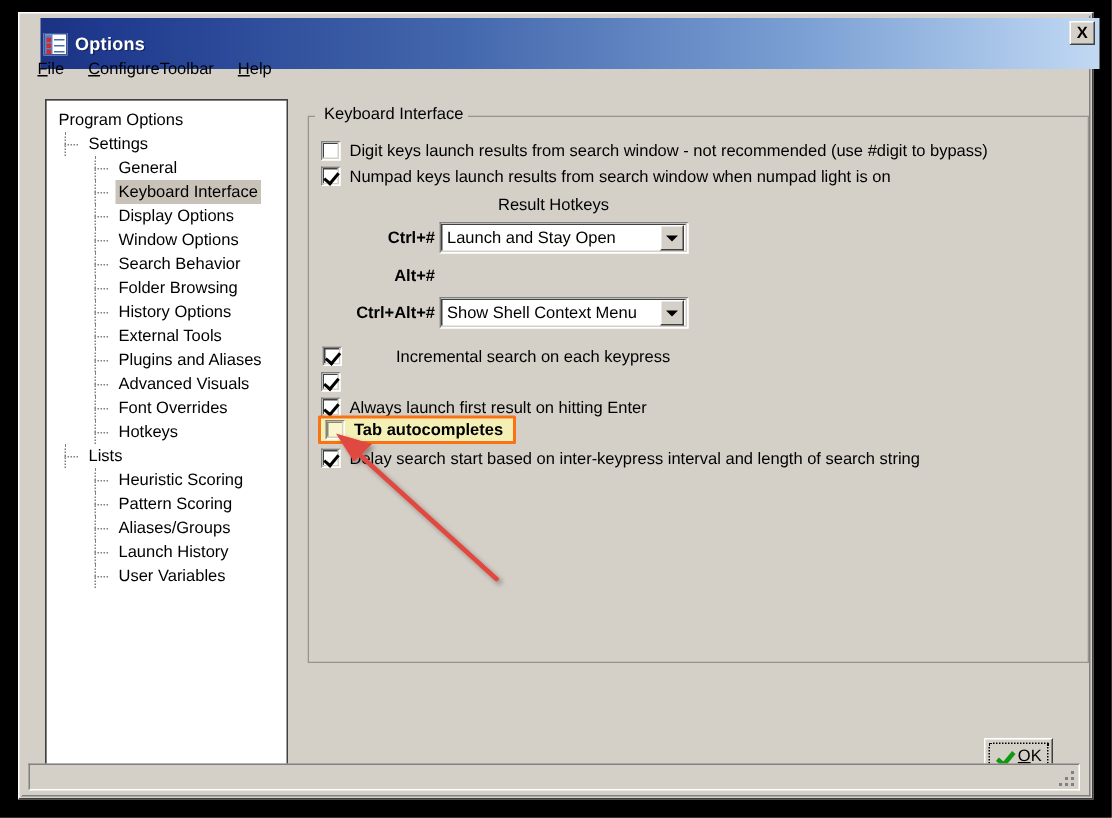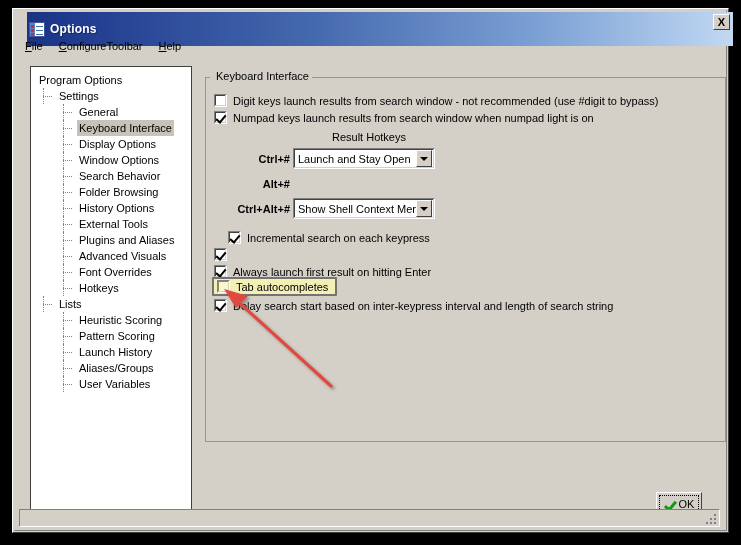--- a/index.html
+++ b/index.html
@@ -220,26 +220,27 @@
   }
   .cb-label {
     margin-left: 6px;
     font-size: 11px;
     color: #000;
   }
 
   
   #row-tab-autocompletes {
     background: #f4efb4;
-    border: 2px solid #737373;
+    border: 2px solid #f97316;
     padding: 1px 7px 1px 3px;
     height: 19px;
     border-radius: 1px;
     box-sizing: border-box;
     left: 199px;
+    font-weight: bold;
   }
   #row-tab-autocompletes .cb-box {
     background: #faf6cd;
     box-shadow: inset -1px -1px 0 #d4d0c8, inset 1px 1px 0 #8a8a6a;
   }
 
   
   #hotkeys-title {
     position: absolute;
     left: 319px; top: 122px;
@@ -252,21 +253,21 @@
     height: 21px;
   }
   .hk-label {
     width: 68px;
     text-align: right;
     font-size: 11px;
     margin-right: 3px;
     font-weight: bold;
   }
   .combo {
-    width: 142px; height: 21px;
+    width: 166px; height: 21px;
     background: #ffffff;
     border-top: 1px solid #808080;
     border-left: 1px solid #808080;
     border-right: 1px solid #ffffff;
     border-bottom: 1px solid #ffffff;
     box-shadow: inset -1px -1px 0 #d4d0c8, inset 1px 1px 0 #404040;
     box-sizing: border-box;
     display: flex;
     align-items: center;
     position: relative;
@@ -411,22 +412,22 @@
         <div class="tree-node lvl2"><div class="elbow" style="left: 28px; top: 8px;"></div><div class="conn" style="left: 28px; top: 0px; height: 16px;"></div><span class="tree-label">Folder Browsing</span></div>
         <div class="tree-node lvl2"><div class="elbow" style="left: 28px; top: 8px;"></div><div class="conn" style="left: 28px; top: 0px; height: 16px;"></div><span class="tree-label">History Options</span></div>
         <div class="tree-node lvl2"><div class="elbow" style="left: 28px; top: 8px;"></div><div class="conn" style="left: 28px; top: 0px; height: 16px;"></div><span class="tree-label">External Tools</span></div>
         <div class="tree-node lvl2"><div class="elbow" style="left: 28px; top: 8px;"></div><div class="conn" style="left: 28px; top: 0px; height: 16px;"></div><span class="tree-label">Plugins and Aliases</span></div>
         <div class="tree-node lvl2"><div class="elbow" style="left: 28px; top: 8px;"></div><div class="conn" style="left: 28px; top: 0px; height: 16px;"></div><span class="tree-label">Advanced Visuals</span></div>
         <div class="tree-node lvl2"><div class="elbow" style="left: 28px; top: 8px;"></div><div class="conn" style="left: 28px; top: 0px; height: 16px;"></div><span class="tree-label">Font Overrides</span></div>
         <div class="tree-node lvl2"><div class="elbow" style="left: 28px; top: 8px;"></div><div class="conn" style="left: 28px; top: 0px; height: 16px;"></div><span class="tree-label">Hotkeys</span></div>
         <div class="tree-node lvl1"><div class="elbow" style="left: 8px; top: 8px;"></div><div class="conn" style="left: 8px; top: 0px; height: 16px;"></div><span class="tree-label">Lists</span></div>
         <div class="tree-node lvl2"><div class="elbow" style="left: 28px; top: 8px;"></div><div class="conn" style="left: 28px; top: 0px; height: 16px;"></div><span class="tree-label">Heuristic Scoring</span></div>
         <div class="tree-node lvl2"><div class="elbow" style="left: 28px; top: 8px;"></div><div class="conn" style="left: 28px; top: 0px; height: 16px;"></div><span class="tree-label">Pattern Scoring</span></div>
+        <div class="tree-node lvl2"><div class="elbow" style="left: 28px; top: 8px;"></div><div class="conn" style="left: 28px; top: 0px; height: 16px;"></div><span class="tree-label">Aliases/Groups</span></div>
         <div class="tree-node lvl2"><div class="elbow" style="left: 28px; top: 8px;"></div><div class="conn" style="left: 28px; top: 0px; height: 16px;"></div><span class="tree-label">Launch History</span></div>
-        <div class="tree-node lvl2"><div class="elbow" style="left: 28px; top: 8px;"></div><div class="conn" style="left: 28px; top: 0px; height: 16px;"></div><span class="tree-label">Aliases/Groups</span></div>
         <div class="tree-node lvl2"><div class="elbow" style="left: 28px; top: 8px;"></div><div class="conn" style="left: 28px; top: 0px; height: 16px;"></div><span class="tree-label">User Variables</span></div>
       </div>
   </div>
 
   <div id="legend-mask"></div>
   <div id="groupbox"></div>
   <div id="group-legend">Keyboard Interface</div>
 
   <div class="cb-row" id="cb-digit" style="left:201px; top:84px;">
     <div class="cb-box"></div>
@@ -452,21 +453,21 @@
   </div>
 
   <div class="hk-row" style="left:209px; top:189px;">
     <div class="hk-label">Ctrl+Alt+#</div>
     <div class="combo">
       <div class="combo-text">Show Shell Context Menu</div>
       <div class="combo-arrow"></div>
     </div>
   </div>
 
-  <div class="cb-row" style="left:215px; top:221px;">
+  <div class="cb-row" style="left:202px; top:221px;gap:30px;">
     <div class="cb-box checked"></div>
     <div class="cb-label">Incremental search on each keypress</div>
   </div>
   <div class="cb-row" style="left:201px; top:238px;">
     <div class="cb-box checked"></div>
   </div>
   <div class="cb-row" style="left:201px; top:255px;">
     <div class="cb-box checked"></div>
     <div class="cb-label">Always launch first result on hitting Enter</div>
   </div>

